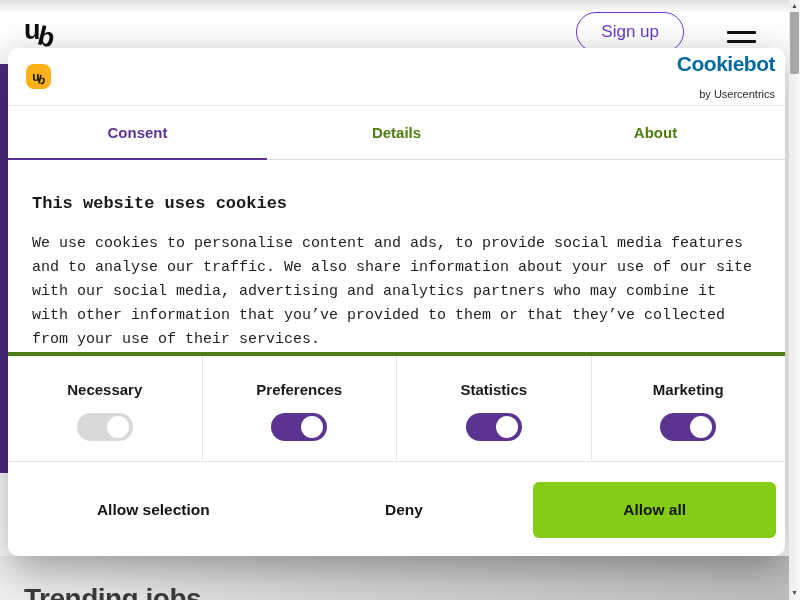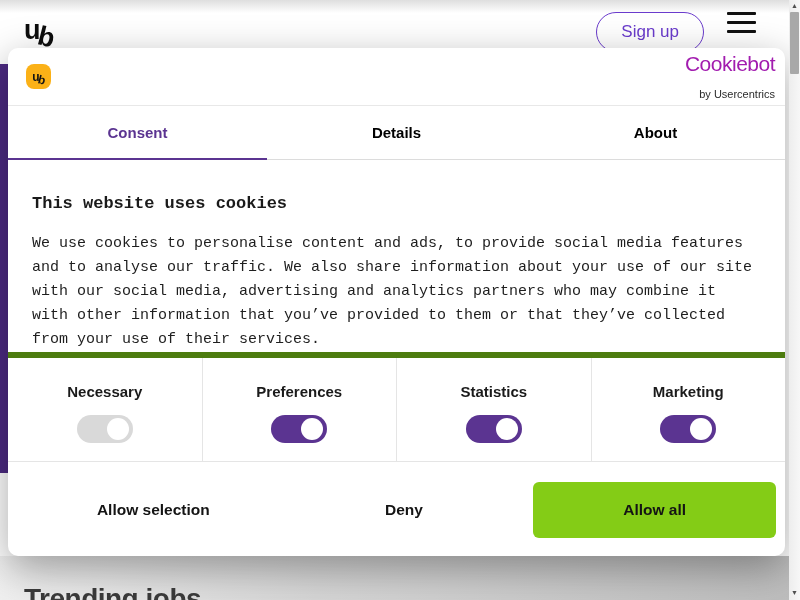--- a/index.html
+++ b/index.html
@@ -8,21 +8,21 @@
 
   
   .site-header{
     position:absolute; left:0; top:0; width:800px; height:64px;
     background:linear-gradient(180deg,#dedede 0px,#ffffff 13px);
     display:flex; align-items:center; justify-content:space-between;
     padding:0 44px 0 24px; z-index:1;
   }
   .site-logo{ font-size:27px; font-weight:700; color:#0d0d0d; letter-spacing:-1px; position:relative; top:-2px;}
   .site-logo .glyph-b{ display:inline-block; transform:translate(-2px,7px) rotate(14deg); }
-  .header-right{ display:flex; align-items:flex-start; gap:23px; }
+  .header-right{ display:flex; align-items:flex-end; gap:43px; }
   .signup-btn{
     height:40px; padding:0 24px; border:1.5px solid #6a3bcc; border-radius:21px;
     background:transparent; color:#6a3bcc; font-size:17px; font-weight:500;
     font-family:"Liberation Sans", sans-serif; display:flex; align-items:center; cursor:pointer;
   }
   .menu-icon{ width:29px; display:flex; flex-direction:column; gap:6px; cursor:pointer; }
   .menu-icon span{ display:block; height:3px; background:#111; border-radius:1px; }
 
   .purple-strip{ position:absolute; left:0; top:62px; width:8px; height:411px; background:#4c2a82; z-index:0; }
   .page-bottom{
@@ -54,38 +54,38 @@
     height:58px; display:flex; align-items:center; justify-content:space-between;
     padding:0 10px 0 18px; border-bottom:1px solid #e8e8e8; flex:0 0 auto;
   }
   .logo-badge{
     width:25px; height:25px; background:#fbb117; border-radius:8px;
     display:flex; align-items:center; justify-content:center;
     font-size:12px; font-weight:700; color:#141414; letter-spacing:-1px;
   }
   .logo-badge .glyph-b{ display:inline-block; transform:translate(-1px,3px) rotate(14deg); }
   .brand{ text-align:right; line-height:1; }
-  .brand-name{ font-size:21px; font-weight:400; color:#a21caf; letter-spacing:-0.5px; }
+  .brand-name{ font-size:21px; font-weight:700; color:#0369a1; letter-spacing:-0.5px; }
   .brand-byline{ font-size:11px; color:#2b2b2b; margin-top:15px; }
 
   .tabs{ display:flex; height:54px; flex:0 0 auto; border-bottom:1px solid #dcdcdc; }
   .tab{
     flex:1; display:flex; align-items:center; justify-content:center;
-    font-size:15px; font-weight:700; color:#000000; cursor:pointer; position:relative;
+    font-size:15px; font-weight:700; color:#4d7c0f; cursor:pointer; position:relative;
   }
   .tab.active{ color:#5b3491; }
   .tab.active::after{ content:""; position:absolute; left:0; right:0; bottom:-1px; height:2.5px; background:#5b3491; }
 
   .modal-body{ padding:34px 24px 8px 24px; flex:1 1 auto;font-family:Liberation Mono, monospace; }
   .cookie-title{ font-size:17px; font-weight:700; color:#1a1a1a; }
   .cookie-desc{ margin-top:19px; font-size:15px; line-height:24px; color:#1e1e1e; max-width:748px; }
 
   .consent-table{
     position:absolute; left:0; top:304px; width:777px; height:110px;
-    border-top:6px solid #4d7c0f; border-bottom:1px solid #e5e5e5; display:flex;
+    border-top:4px solid #4d7c0f; border-bottom:1px solid #e5e5e5; display:flex;
   }
   .consent-cell{
     flex:1; display:flex; flex-direction:column; align-items:center; padding-top:25px;
     border-right:1px solid #e5e5e5;
   }
   .consent-cell:last-child{ border-right:none; }
   .consent-label{ font-size:15px; font-weight:700; color:#1a1a1a; }
   .toggle{ margin-top:15px; width:56px; height:28px; border-radius:14px; position:relative; cursor:pointer; }
   .toggle .knob{ position:absolute; top:3px; right:4px; width:22px; height:22px; border-radius:50%; background:#fff; }
   .toggle.on{ background:#5b3491; }

